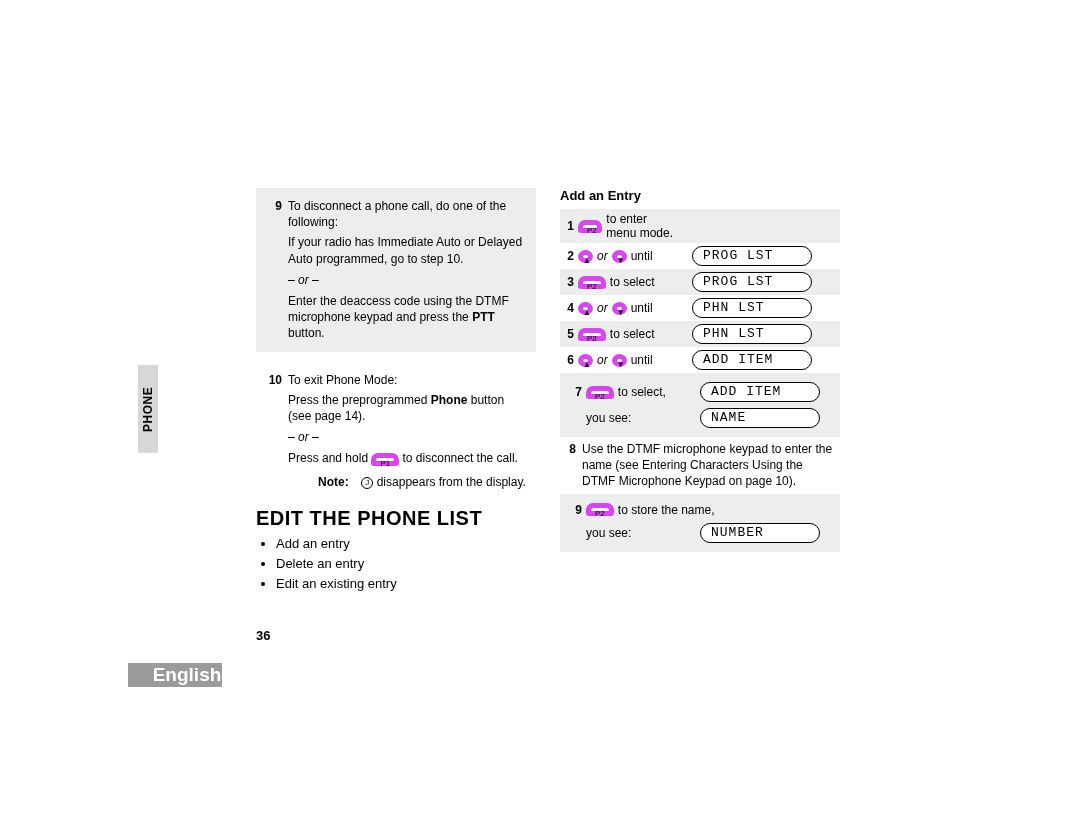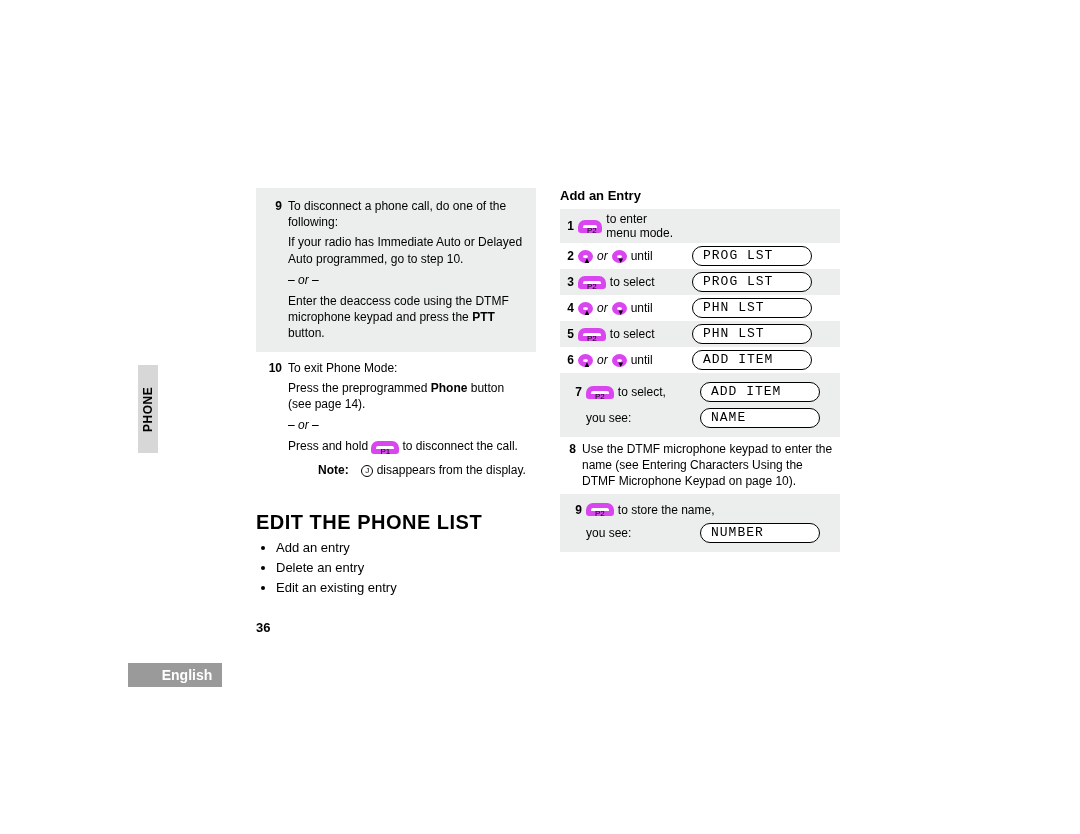--- a/index.html
+++ b/index.html
@@ -34,21 +34,21 @@
   }
   .lang-tag {
     position: absolute;
     left: 128px;
     top: 663px;
     width: 94px;
     height: 24px;
     background: #9a9a9a;
     color: #fff;
     font-weight: bold;
-    font-size: 14px;
+    font-size: 19px;
     display: flex;
     align-items: center;
     justify-content: center;
     padding-left: 24px;
   }
   .content {
     position: absolute;
     left: 256px;
     top: 188px;
     width: 586px;
@@ -82,40 +82,41 @@
     line-height: 1.35;
     font-size: 12px;
   }
   .or-sep {
     font-style: italic;
     padding: 5px 0;
   }
   .heading {
     font-weight: bold;
     font-size: 20px;
-    margin: 32px 0 6px 0;
+    margin: 16px 0 6px 0;
     letter-spacing: 0.5px;
   }
   .sub-heading {
     font-weight: bold;
     font-size: 13px;
     margin: 0 0 6px 0;
   }
   .bullet-list {
     margin: 6px 0 0 0;
     padding: 0 0 0 20px;
   }
   .bullet-list li {
     list-style: disc;
     margin: 5px 0;
     font-size: 13px;
   }
   .page-num {
     font-weight: bold;
     font-size: 13px;
+    margin-top: 12px;
   }
   .key {
     display: inline-block;
     border: 5px solid #d946ef;
     border-radius: 7px 7px 3px 3px;
     min-width: 22px;
     height: 13px;
     line-height: 11px;
     font-size: 8px;
     text-align: center;
@@ -211,21 +212,21 @@
               <div style="height:4px"></div>
               <div>If your radio has Immediate Auto or Delayed Auto programmed, go to step 10.</div>
               <div class="or-sep">– or –</div>
               <div>
                 <span>Enter the deaccess code using the DTMF microphone keypad and press the </span><b>PTT</b><span> button.</span>
               </div>
             </div>
           </div>
         </div>
 
-        <div class="step" style="padding:8px 8px 0 8px;">
+        <div class="step" style="padding:20px 8px 0 8px;">
           <div class="step-num">10</div>
           <div class="step-body">
             <div>To exit Phone Mode:</div>
             <div style="height:4px"></div>
             <div>
               <span>Press the preprogrammed </span><b>Phone</b><span> button (see page 14).</span>
             </div>
             <div class="or-sep">– or –</div>
             <div>
               <span>Press and hold </span><span class="key">P1</span><span> to disconnect the call.</span>

